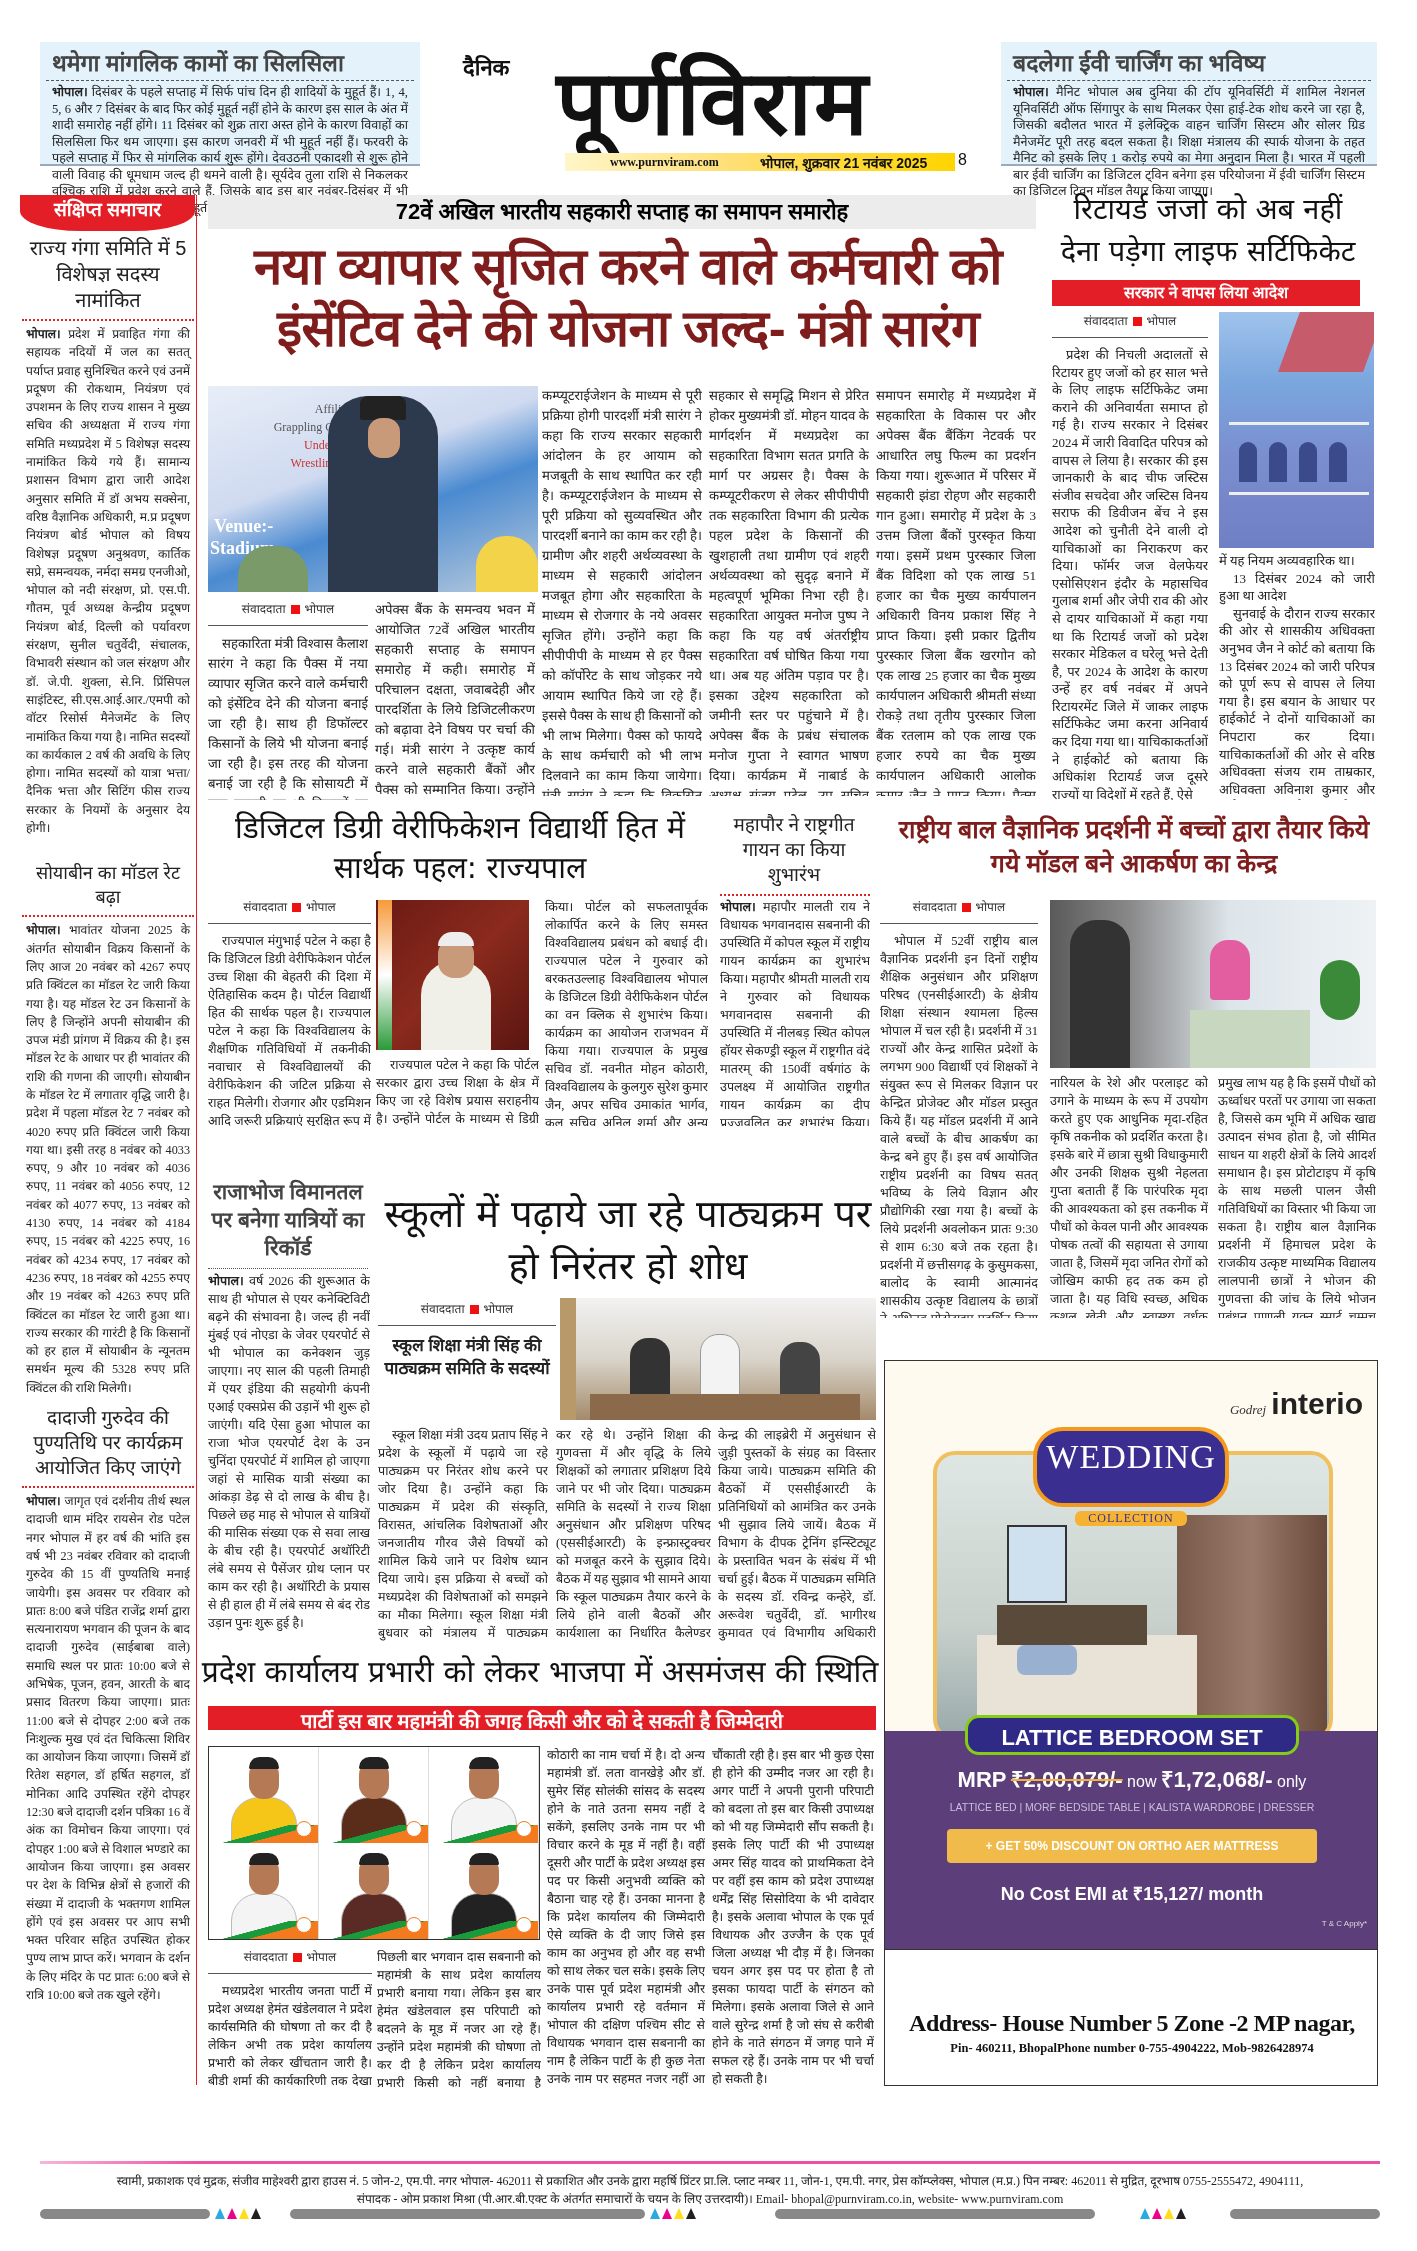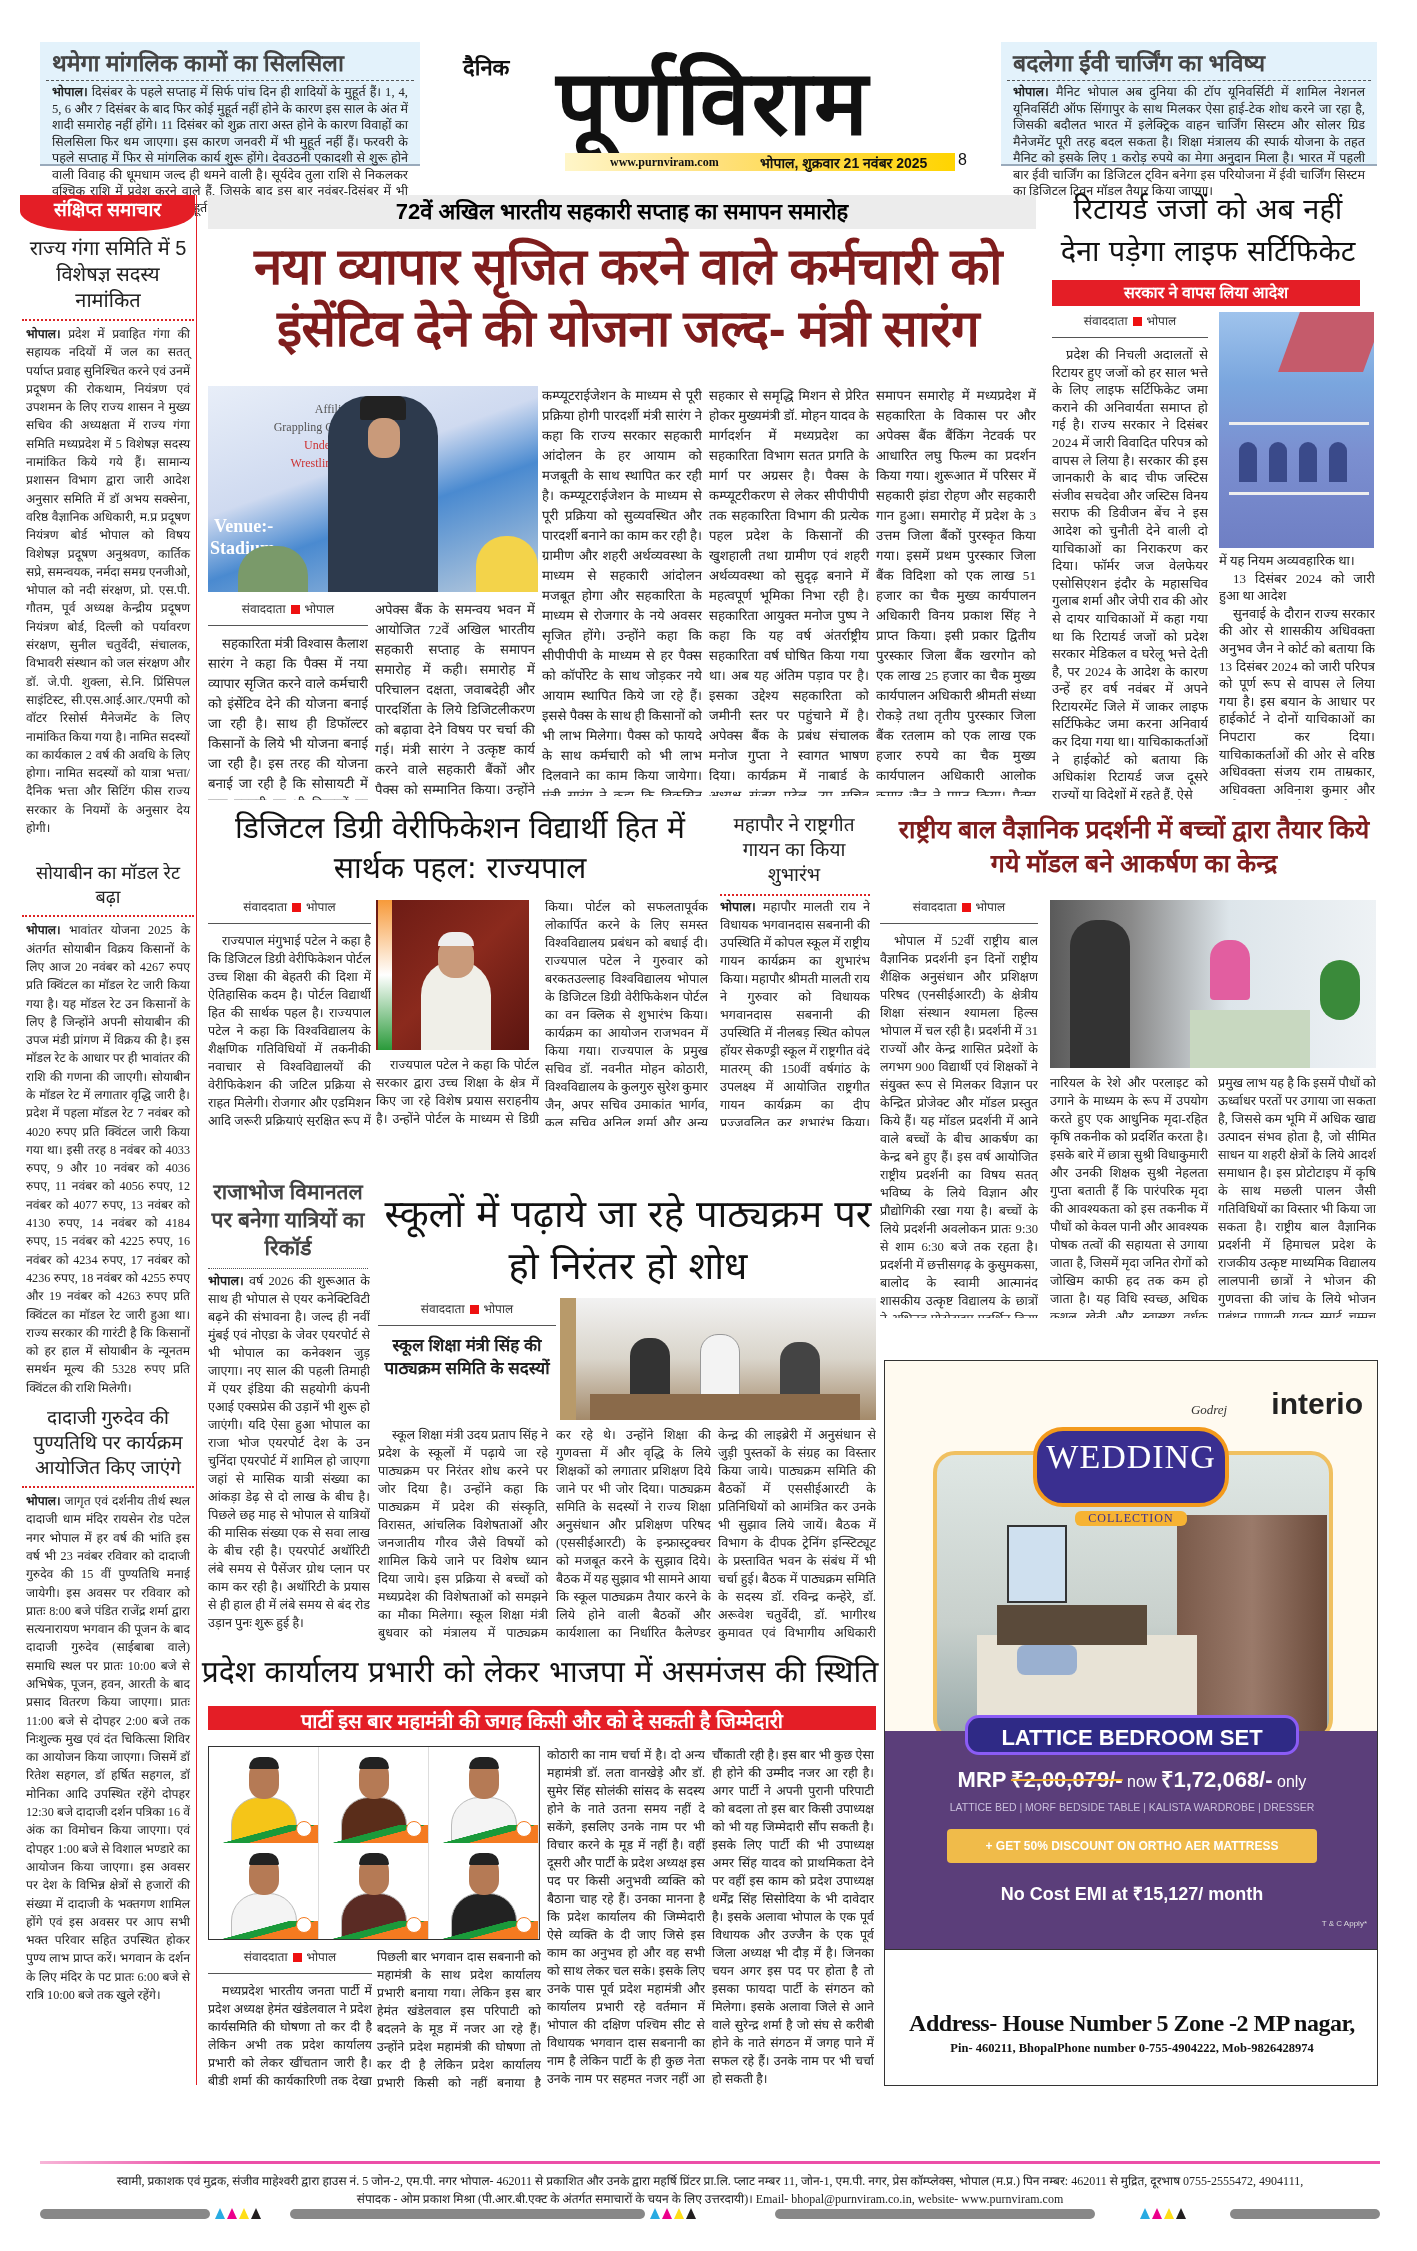--- a/index.html
+++ b/index.html
@@ -218,36 +218,36 @@
   <div class="byline"><span>संवाददाता</span><span class="sq"></span><span>भोपाल</span></div>
   <div class="body-text" style="text-indent:14px; font-size:12.4px; line-height:18px;">मध्यप्रदेश भारतीय जनता पार्टी में प्रदेश अध्यक्ष हेमंत खंडेलवाल ने प्रदेश कार्यसमिति की घोषणा तो कर दी है लेकिन अभी तक प्रदेश कार्यालय प्रभारी को लेकर खींचतान जारी है। बीडी शर्मा की कार्यकारिणी तक देखा जाए तो प्रदेश महामंत्री को यह दायित्व सौंपा जाता था। जिसके तहत</div>
 </div>
 <div class="col body-text" style="left:377px; top:1948px; width:164px; height:140px; font-size:12.4px; line-height:18px;">पिछली बार भगवान दास सबनानी को महामंत्री के साथ प्रदेश कार्यालय प्रभारी बनाया गया। लेकिन इस बार हेमंत खंडेलवाल इस परिपाटी को बदलने के मूड में नजर आ रहे हैं। उन्होंने प्रदेश महामंत्री की घोषणा तो कर दी है लेकिन प्रदेश कार्यालय प्रभारी किसी को नहीं बनाया है हालांकि इस दौड़ में सबसे आगे इंदौर के पूर्व जिलाध्यक्ष रहे वर्तमान में प्रदेश महामंत्री गौरव रणदिवे का नाम है उसके बाद भोपाल के राहुल</div>
 <div class="col body-text" style="left:547px; top:1746px; width:158px; height:342px; font-size:12.4px; line-height:18px;">कोठारी का नाम चर्चा में है। दो अन्य महामंत्री डॉ. लता वानखेड़े और डॉ. सुमेर सिंह सोलंकी सांसद के सदस्य होने के नाते उतना समय नहीं दे सकेंगे, इसलिए उनके नाम पर भी विचार करने के मूड में नहीं है। वहीं दूसरी और पार्टी के प्रदेश अध्यक्ष इस पद पर किसी अनुभवी व्यक्ति को बैठाना चाह रहे हैं। उनका मानना है कि प्रदेश कार्यालय की जिम्मेदारी ऐसे व्यक्ति के दी जाए जिसे इस काम का अनुभव हो और वह सभी को साथ लेकर चल सके। इसके लिए उनके पास पूर्व प्रदेश महामंत्री और कार्यालय प्रभारी रहे वर्तमान में भोपाल की दक्षिण पश्चिम सीट से विधायक भगवान दास सबनानी का नाम है लेकिन पार्टी के ही कुछ नेता उनके नाम पर सहमत नजर नहीं आ रहे है। जिसके चलते इसकी घोषणा नहीं हो सकी है। भाजपा वैसे भी अपने निर्णयों से</div>
 <div class="col body-text" style="left:712px; top:1746px; width:162px; height:342px; font-size:12.4px; line-height:18px;">चौंकाती रही है। इस बार भी कुछ ऐसा ही होने की उम्मीद नजर आ रही है। अगर पार्टी ने अपनी पुरानी परिपाटी को बदला तो इस बार किसी उपाध्यक्ष को भी यह जिम्मेदारी सौंप सकती है। इसके लिए पार्टी की भी उपाध्यक्ष अमर सिंह यादव को प्राथमिकता देने पर वहीं इस काम को प्रदेश उपाध्यक्ष धर्मेंद्र सिंह सिसोदिया के भी दावेदार है। इसके अलावा भोपाल के एक पूर्व विधायक और उज्जैन के एक पूर्व जिला अध्यक्ष भी दौड़ में है। जिनका चयन अगर इस पद पर होता है तो इसका फायदा पार्टी के संगठन को मिलेगा। इसके अलावा जिले से आने वाले सुरेन्द्र शर्मा है जो संघ से करीबी होने के नाते संगठन में जगह पाने में सफल रहे हैं। उनके नाम पर भी चर्चा हो सकती है।</div>
 
 <div class="abs" style="left:884px; top:1360px; width:494px; height:726px; border:1.5px solid #333; background:#fffaf0; overflow:hidden;">
   <div class="abs" style="right:14px; top:26px;">
     <span class="serif" style="font-style:italic; font-size:13px; color:#333;">Godrej</span>
-    <span class="sans" style="font-size:30px; font-weight:bold; color:#222;margin-left:39px;">interio</span>
+    <span class="sans" style="font-size:30px; font-weight:bold; color:#222;">interio</span>
   </div>
   <div class="abs" style="left:48px; top:90px; width:400px; height:290px; border:4px solid #f0c060; border-radius:22px; background:linear-gradient(180deg,#dfe7e4 0%,#c8d0cc 60%,#9aa 100%); overflow:hidden;">
     <div class="abs" style="left:70px; top:70px; width:60px; height:78px; border:2px solid #333; background:#cfe0ef;"></div>
     <div class="abs" style="left:240px; top:60px; width:150px; height:230px; background:linear-gradient(90deg,#7a5a4a,#9a7a6a,#6a4a3a);"></div>
     <div class="abs" style="left:40px; top:180px; width:220px; height:110px; background:#e8e3d6;"></div>
     <div class="abs" style="left:60px; top:150px; width:150px; height:40px; background:#5a4a3a;"></div>
     <div class="abs" style="left:80px; top:190px; width:60px; height:30px; background:#9ab0d0; border-radius:8px;"></div>
   </div>
   <div class="abs" style="left:148px; top:66px; width:196px; height:80px; background:#3a2f90; border:4px solid #f39a1c; border-radius:30px; text-align:center;">
     <div class="serif" style="color:#fff; font-size:34px; line-height:44px; margin-top:4px; letter-spacing:1px;">WEDDING</div>
   </div>
   <div class="abs serif" style="left:190px; top:150px; width:112px; background:#f6b333; color:#3a2f90; text-align:center; font-size:12px; letter-spacing:1px; border-radius:6px;">COLLECTION</div>
 
   <div class="abs" style="left:0; top:370px; width:494px; height:218px; background:#5b3e7a;"></div>
-  <div class="abs sans" style="left:80px; top:354px; width:334px; height:40px; line-height:40px; background:#2f2a86; border:3px solid #8b5cf6; border-radius:14px; color:#fff; font-weight:bold; font-size:22px; text-align:center;">LATTICE BEDROOM SET</div>
+  <div class="abs sans" style="left:80px; top:354px; width:334px; height:40px; line-height:40px; background:#2f2a86; border:3px solid #84cc16; border-radius:14px; color:#fff; font-weight:bold; font-size:22px; text-align:center;">LATTICE BEDROOM SET</div>
   <div class="abs sans" style="left:0; top:402px; width:494px; text-align:center; color:#fff;">
     <span style="font-size:22px; font-weight:bold;">MRP</span>
     <span style="font-size:22px; font-weight:bold; text-decoration:line-through; text-decoration-color:#f6b333;">₹2,00,079/-</span>
     <span style="font-size:16px;">now</span>
     <span style="font-size:22px; font-weight:bold;">₹1,72,068/-</span>
     <span style="font-size:16px;">only</span>
   </div>
   <div class="abs sans" style="left:0; top:440px; width:494px; text-align:center; color:#c9bfdc; font-size:10.5px;">LATTICE BED | MORF BEDSIDE TABLE | KALISTA WARDROBE | DRESSER</div>
   <div class="abs sans" style="left:62px; top:468px; width:370px; height:34px; line-height:34px; background:#f0bb4a; color:#fff; font-weight:bold; text-align:center; font-size:12px; border-radius:4px;">+ GET 50% DISCOUNT ON ORTHO AER MATTRESS</div>
   <div class="abs sans" style="left:0; top:520px; width:494px; text-align:center; color:#fff; font-size:18px; font-weight:bold;">No Cost EMI at ₹15,127/ month</div>

